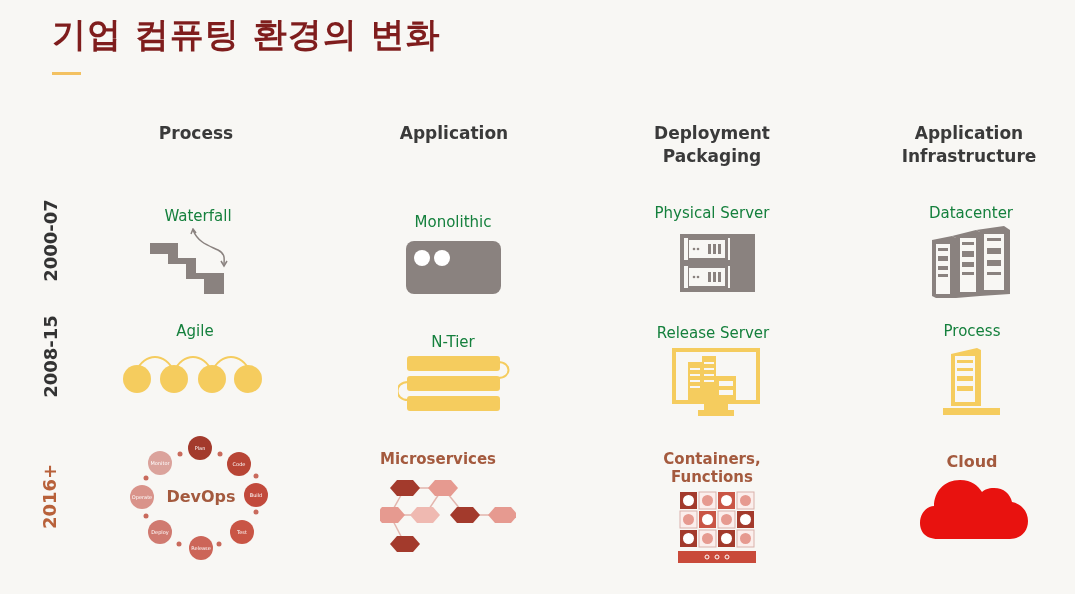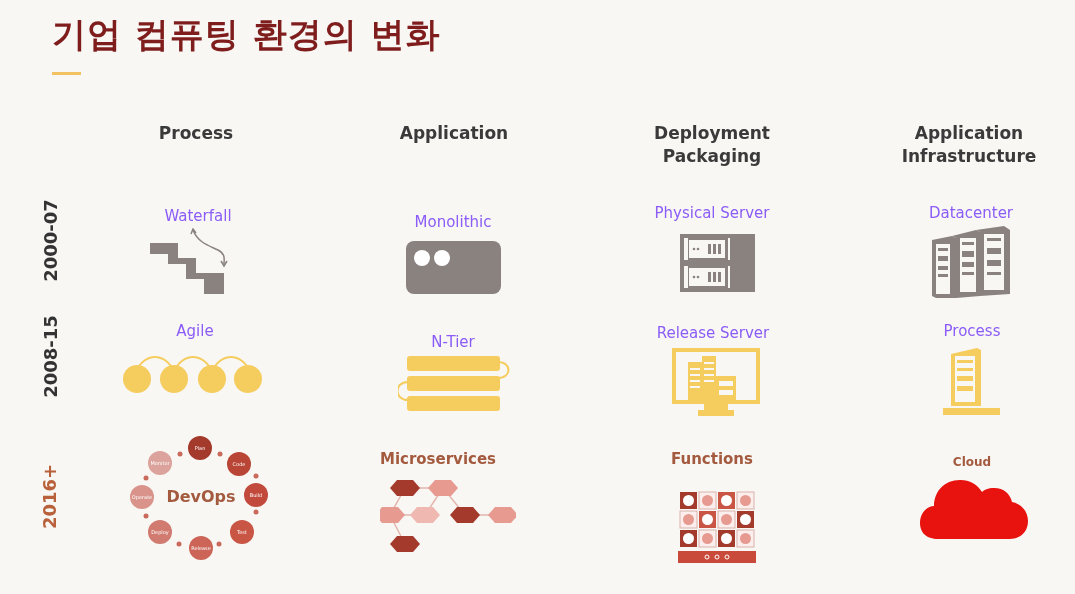--- a/index.html
+++ b/index.html
@@ -24,21 +24,21 @@
   .era {
     position:absolute; left:30px; width:40px; height:120px;
     display:flex; align-items:center; justify-content:center;
   }
   .era span {
     transform:rotate(-90deg); white-space:nowrap;
     font-size:18px; font-weight:bold; color:#333;
   }
   .era.current span { color:#b8613a; }
   .label {
-    position:absolute; width:200px; text-align:center; font-size:15px; color:#8b5cf6;
+    position:absolute; width:200px; text-align:center; font-size:15px; color:#15803d;
   }
   .label.modern { color:#a45a3e; font-weight:bold; font-size:15px; line-height:18px; }
   .icon { position:absolute; }
 </style>
 </head>
 <body>
 
 <div class="title">기업 컴퓨팅 환경의 변화</div>
 <div class="title-underline"></div>
 
@@ -259,20 +259,21 @@
     <polygon points="55,2 71,2 78,10 71,18 55,18 48,10" fill="#e69a90"></polygon>
     <polygon points="2,29 18,29 25,37 18,45 2,45 -5,37" fill="#e69a90"></polygon>
     <polygon points="37,29 53,29 60,37 53,45 37,45 30,37" fill="#efb9b1"></polygon>
     <polygon points="77,29 93,29 100,37 93,45 77,45 70,37" fill="#a33a2c"></polygon>
     <polygon points="115,29 131,29 138,37 131,45 115,45 108,37" fill="#e69a90"></polygon>
     <polygon points="17,58 33,58 40,66 33,74 17,74 10,66" fill="#a33a2c"></polygon>
   </g>
 </svg>
 
 <div class="label modern" style="left:612px; top:450px;">
+  <div>Containers,</div>
   <div>Functions</div>
 </div>
 <svg class="icon" style="left:678px; top:490px;" width="78" height="74" viewBox="0 0 78 74">
   <g>
     <rect x="2" y="2" width="17" height="17" fill="#a33a2c"></rect>
       <circle cx="10.5" cy="10.5" r="5.5" fill="#fff"></circle>
     <rect x="21" y="2" width="17" height="17" fill="#fbeeec" stroke="#d9b2ab"></rect>
       <circle cx="29.5" cy="10.5" r="5.5" fill="#e69a90"></circle>
     <rect x="40" y="2" width="17" height="17" fill="#c95545"></rect>
       <circle cx="48.5" cy="10.5" r="5.5" fill="#fff"></circle>
@@ -296,16 +297,16 @@
       <circle cx="48.5" cy="48.5" r="5.5" fill="#fff"></circle>
     <rect x="59" y="40" width="17" height="17" fill="#fbeeec" stroke="#d9b2ab"></rect>
       <circle cx="67.5" cy="48.5" r="5.5" fill="#e69a90"></circle>
   </g>
   <rect x="0" y="61" width="78" height="12" fill="#c94a3a"></rect>
   <circle cx="29" cy="67" r="2" fill="none" stroke="#fff" stroke-width="1"></circle>
   <circle cx="39" cy="67" r="2" fill="none" stroke="#fff" stroke-width="1"></circle>
   <circle cx="49" cy="67" r="2" fill="none" stroke="#fff" stroke-width="1"></circle>
 </svg>
 
-<div class="label modern" style="left:872px; top:453px; font-size:12px;text-align:center;">Cloud</div>
+<div class="label modern" style="left:872px; top:453px; font-size:16px;text-align:center;">Cloud</div>
 <svg class="icon" style="left:920px; top:478px;" width="110" height="62" viewBox="0 0 110 62">
   <path d="M18 61 C 4 61, 0 52, 0 45 C 0 34, 8 28, 14 28 C 14 14, 24 2, 40 2 C 52 2, 58 8, 62 14 C 64 12, 68 10, 74 10 C 84 10, 90 16, 92 24 C 102 26, 108 34, 108 43 C 108 54, 100 61, 90 61 Z" fill="#e8120f"></path>
 </svg>
 
 </body></html>

